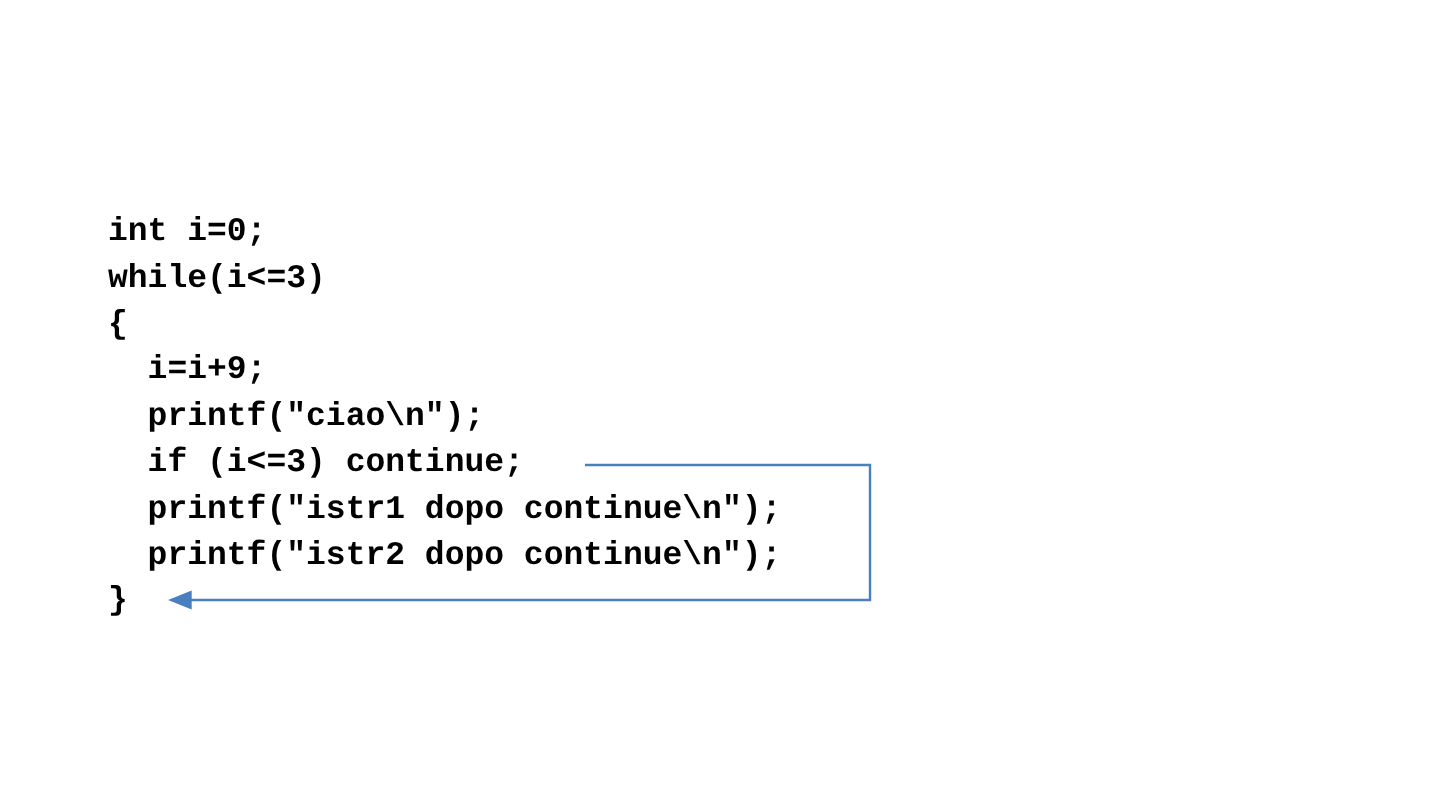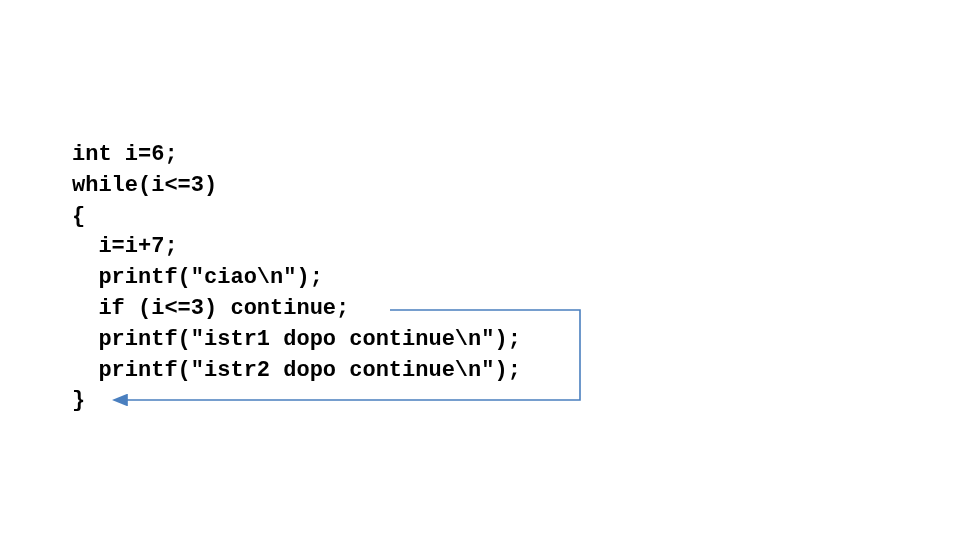--- a/index.html
+++ b/index.html
@@ -26,24 +26,24 @@
     top: 0;
     left: 0;
     width: 960px;
     height: 540px;
     pointer-events: none;
   }
 </style>
 </head>
 <body>
 
-<div class="code-block"><span>int i=6;</span>
+<div class="code-block"><span>int i=0;</span>
 <span>while(i&lt;=3)</span>
 <span>{</span>
-<span>  i=i+7;</span>
+<span>  i=i+9;</span>
 <span>  printf("ciao\n");</span>
 <span>  if (i&lt;=3) continue;</span>
 <span>  printf("istr1 dopo continue\n");</span>
 <span>  printf("istr2 dopo continue\n");</span>
 <span>}</span></div>
 
 <svg class="flow" viewBox="0 0 960 540">
   <defs>
     <marker id="arrowhead" markerWidth="10" markerHeight="8" refX="8" refY="4" orient="auto" markerUnits="strokeWidth">
       <polygon points="0 0, 10 4, 0 8" fill="#4a7fbf"></polygon>

